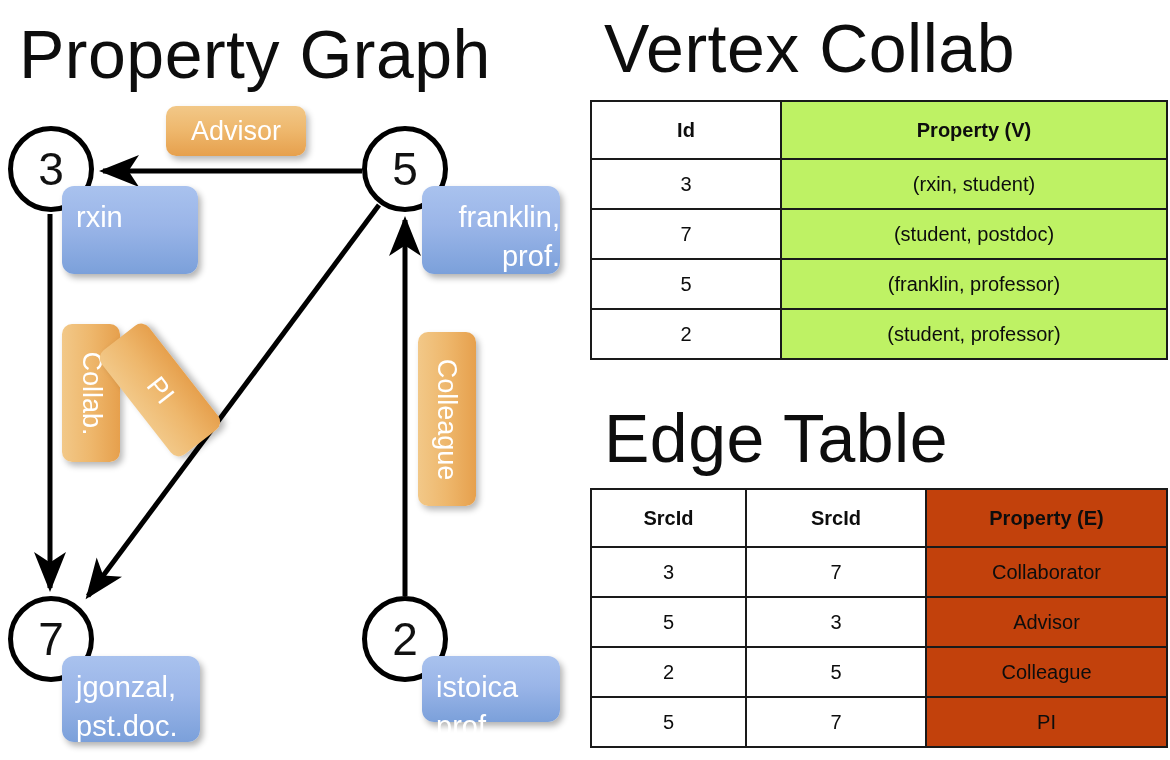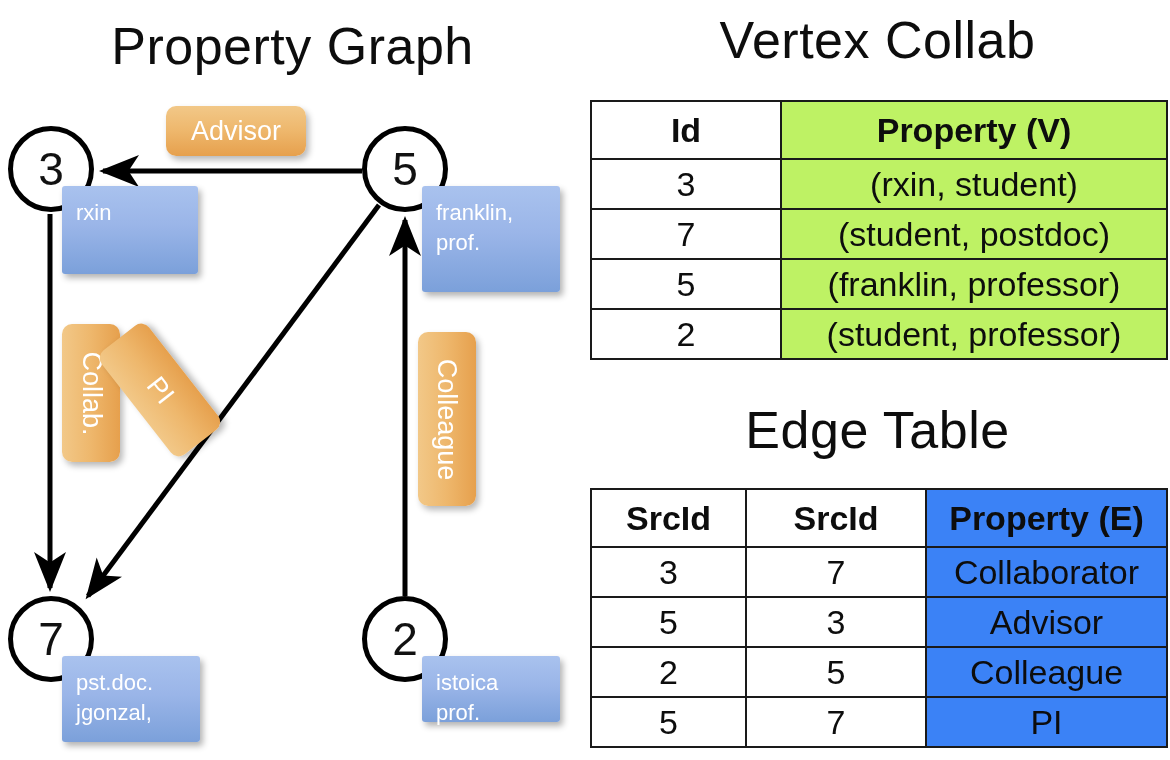--- a/index.html
+++ b/index.html
@@ -14,26 +14,27 @@
     overflow: hidden;
     font-family: "Liberation Sans", sans-serif;
     color: #000;
   }
 
   
   .title {
     position: absolute;
     font-family: "Liberation Sans", sans-serif;
     font-weight: 300;
-    font-size: 52px;
+    font-size: 68px;
     line-height: 1;
     letter-spacing: 0.5px;
     color: #0d0d0d;
-    text-align: center;
+    text-align: left;
     white-space: nowrap;
+    margin-left: 19px;
   }
   #title-property-graph { left: 0;   top: 20px;  width: 585px; }
   #title-vertex-table   { left: 585px; top: 14px; width: 585px; }
   #title-edge-table     { left: 585px; top: 404px; width: 585px; }
 
   
   #graph-panel {
     position: absolute;
     left: 0; top: 0;
     width: 585px; height: 760px;
@@ -64,34 +65,34 @@
     z-index: 5;
   }
   #node-3 { left: 8px;   top: 126px; }
   #node-5 { left: 362px; top: 126px; }
   #node-7 { left: 8px;   top: 596px; }
   #node-2 { left: 362px; top: 596px; }
 
   
   .prop-box {
     position: absolute;
-    border-radius: 3px;
+    border-radius: 12px;
     background: linear-gradient(180deg, #a9c2ee 0%, #9ab5e8 45%, #7ba0da 100%);
     box-shadow: 3px 4px 6px rgba(0,0,0,0.30);
     color: #ffffff;
     font-family: "Liberation Sans", sans-serif;
     font-weight: 300;
-    font-size: 22px;
+    font-size: 29px;
     line-height: 1.35;
     padding: 12px 0 12px 14px;
     box-sizing: border-box;
     z-index: 8;
   }
   #prop-box-3 { left: 62px;  top: 186px; width: 136px; height: 88px; }
-  #prop-box-5 { left: 422px; top: 186px; width: 138px; height: 106px; }
+  #prop-box-5 { left: 422px; top: 186px; width: 138px; height: 88px; text-align: right; }
   #prop-box-7 { left: 62px;  top: 656px; width: 138px; height: 86px; }
   #prop-box-2 { left: 422px; top: 656px; width: 138px; height: 66px; }
   .prop-line { display: block; white-space: nowrap; }
 
   
   .edge-badge {
     position: absolute;
     border-radius: 10px;
     background: linear-gradient(180deg, #f2c888 0%, #eeb76c 50%, #e6a04d 100%);
     box-shadow: 3px 4px 6px rgba(0,0,0,0.28);
@@ -126,42 +127,42 @@
   #badge-pi .badge-text { transform: rotate(90deg); }
   .badge-text { display: inline-block; }
 
   
   table.data-table {
     position: absolute;
     border-collapse: collapse;
     table-layout: fixed;
     font-family: "Liberation Sans", sans-serif;
     font-weight: 300;
-    font-size: 34px;
+    font-size: 20px;
     color: #0d0d0d;
   }
   table.data-table td, table.data-table th {
     border: 2px solid #1a1a1a;
     text-align: center;
     padding: 0;
     height: 48px;
     font-weight: 300;
   }
   table.data-table th { font-weight: 700; height: 56px; }
 
   #vertex-table { left: 590px; top: 100px; width: 576px; }
   #vertex-table col.c-id   { width: 190px; }
   #vertex-table col.c-prop { width: 386px; }
   #vertex-table .prop-cell { background: #bef264; }
 
   #edge-table { left: 590px; top: 488px; width: 576px; }
   #edge-table col.c-src  { width: 155px; }
   #edge-table col.c-dst  { width: 180px; }
   #edge-table col.c-prop { width: 241px; }
-  #edge-table .prop-cell { background: #3b82f6; }
+  #edge-table .prop-cell { background: #c2410c; }
 </style>
 </head>
 <body>
 
 <div class="title" id="title-property-graph">Property Graph</div>
 <div class="title" id="title-vertex-table">Vertex Collab</div>
 <div class="title" id="title-edge-table">Edge Table</div>
 
 <div id="graph-panel">
 
@@ -187,22 +188,22 @@
   <div class="node-circle" id="node-2">2</div>
 
   <div class="prop-box" id="prop-box-3">
     <span class="prop-line">rxin</span>
   </div>
   <div class="prop-box" id="prop-box-5">
     <span class="prop-line">franklin,</span>
     <span class="prop-line">prof.</span>
   </div>
   <div class="prop-box" id="prop-box-7">
+    <span class="prop-line">jgonzal,</span>
     <span class="prop-line">pst.doc.</span>
-    <span class="prop-line">jgonzal,</span>
   </div>
   <div class="prop-box" id="prop-box-2">
     <span class="prop-line">istoica</span>
     <span class="prop-line">prof.</span>
   </div>
 
   <div class="edge-badge" id="badge-advisor">
     <span class="badge-text">Advisor</span>
   </div>
   <div class="edge-badge" id="badge-collab">

